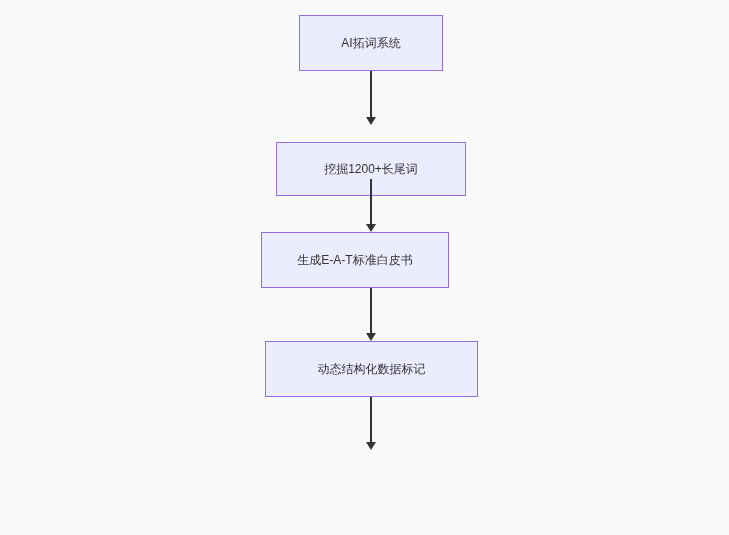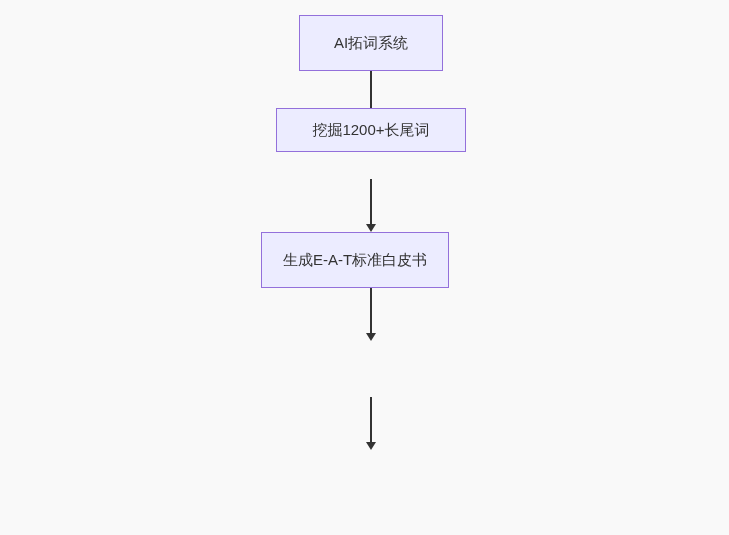--- a/index.html
+++ b/index.html
@@ -16,21 +16,21 @@
     height: 535px;
     overflow: hidden;
     background: var(--background, #f9f9f9);
   }
   .node {
     position: absolute;
     box-sizing: border-box;
     background: var(--node_fill, #ececff);
     border: 1.5px solid var(--node_border, #9370db);
     color: var(--node_text, #333333);
-    font-size: 15px;
+    font-size: 12px;
     display: flex;
     align-items: center;
     justify-content: center;
     text-align: center;
     white-space: nowrap;
   }
   .edge {
     position: absolute;
     width: 10px;
     display: flex;
@@ -57,38 +57,41 @@
 
   <div class="node" style="left:299px; top:15px; width:144px; height:56px;">
     <span>AI拓词系统</span>
   </div>
 
   <div class="edge" style="left:366px; top:71px; height:54px;">
     <div class="edge-line"></div>
     <div class="edge-head"></div>
   </div>
 
-  <div class="node" style="left:276px; top:108px; width:190px; height:44px;">
+  <div class="node" style="left:276px; top:142px; width:190px; height:54px;">
     <span>挖掘1200+长尾词</span>
   </div>
 
   <div class="edge" style="left:366px; top:179px; height:53px;">
     <div class="edge-line"></div>
     <div class="edge-head"></div>
   </div>
 
   <div class="node" style="left:261px; top:232px; width:188px; height:56px;">
     <span>生成E-A-T标准白皮书</span>
   </div>
 
   <div class="edge" style="left:366px; top:288px; height:53px;">
     <div class="edge-line"></div>
     <div class="edge-head"></div>
   </div>
 
+  <div class="node" style="left:265px; top:341px; width:213px; height:56px;">
+    <span>动态结构化数据标记</span>
+  </div>
 
   <div class="edge" style="left:366px; top:397px; height:53px;">
     <div class="edge-line"></div>
     <div class="edge-head"></div>
   </div>
 
 
 </div>
 
 </body></html>

